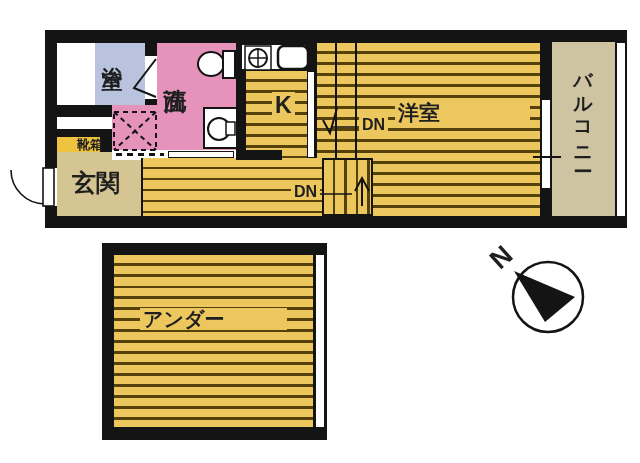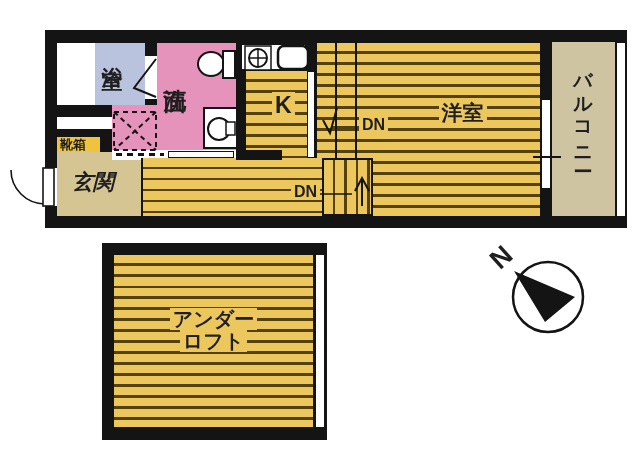--- a/index.html
+++ b/index.html
@@ -13,21 +13,21 @@
      var(--floor_yellow,#ecc75e);}
   .white{background:#ffffff;}
   .pink{background:var(--washroom_pink,#e593bb);}
   .blue{background:var(--bath_blue,#b9c3dd);}
   .tan{background:var(--entrance_tan,#d5c593);}
   .balc{background:var(--balcony_tan,#cec4a2);}
   .gold{background:var(--shoebox_gold,#eec33e);}
   .label{font-weight:bold;line-height:1.1;white-space:nowrap;}
   .label .bgclear{background:var(--floor_yellow,#ecc75e);padding:0 3px;}
   .vtext{writing-mode:vertical-rl;text-orientation:mixed;}
-  .centercol{display:flex;flex-direction:column;align-items:center;}
+  .centercol{display:flex;flex-direction:column;}
   .vline{background:var(--wall,#141414);}
   svg{position:absolute;left:0;top:0;}
 </style>
 </head>
 <body>
 
 <div class="canvas">
 
   <div class="abs wallblock" style="left:45px;top:30px;width:582px;height:198px;"></div>
 
@@ -119,22 +119,21 @@
   </svg>
 
   <div class="abs label vtext" style="left:101px;top:50px;font-size:21px;letter-spacing:2px;">浴室</div>
   <div class="abs label vtext" style="left:162px;top:70px;font-size:23px;letter-spacing:3px;">洗面</div>
   <div class="abs label" style="left:272px;top:93px;font-size:23px;"><span class="bgclear">K</span></div>
   <div class="abs label" style="left:359px;top:116px;font-size:16px;"><span class="bgclear">DN</span></div>
   <div class="abs label centercol" style="left:395px;top:101px;width:135px;font-size:21px;">
     <span class="bgclear">洋室</span>
   </div>
   <div class="abs label" style="left:291px;top:183px;font-size:16px;"><span class="bgclear">DN</span></div>
-  <div class="abs label" style="left:72px;top:170px;font-size:21px;font-style:italic;">玄関</div>
-  <div class="abs label" style="left:60px;top:138px;font-size:13px;">靴箱</div>
+  <div class="abs label" style="left:72px;top:170px;font-size:24px;">玄関</div>
+  <div class="abs label" style="left:77px;top:138px;font-size:13px;">靴箱</div>
   <div class="abs label vtext" style="left:572px;top:58px;font-size:19px;letter-spacing:4px;">バルコニー</div>
   <div class="abs label centercol" style="left:140px;top:308px;width:147px;font-size:20px;">
     <span class="bgclear">アンダー</span>
-    <span class="bgclear">ロフト</span>
   </div>
   <div class="abs label" style="left:492px;top:243px;font-size:27px;transform:rotate(-42deg);">N</div>
 
 </div>
 
 </body></html>

